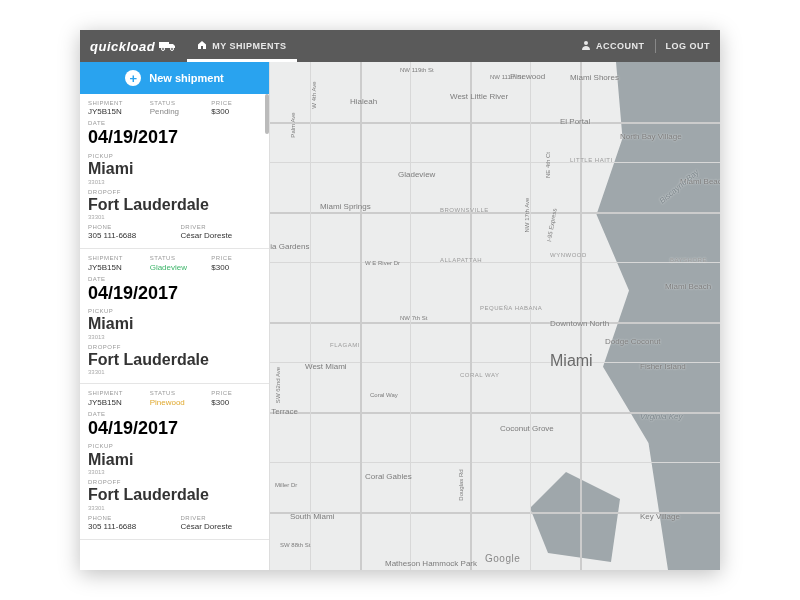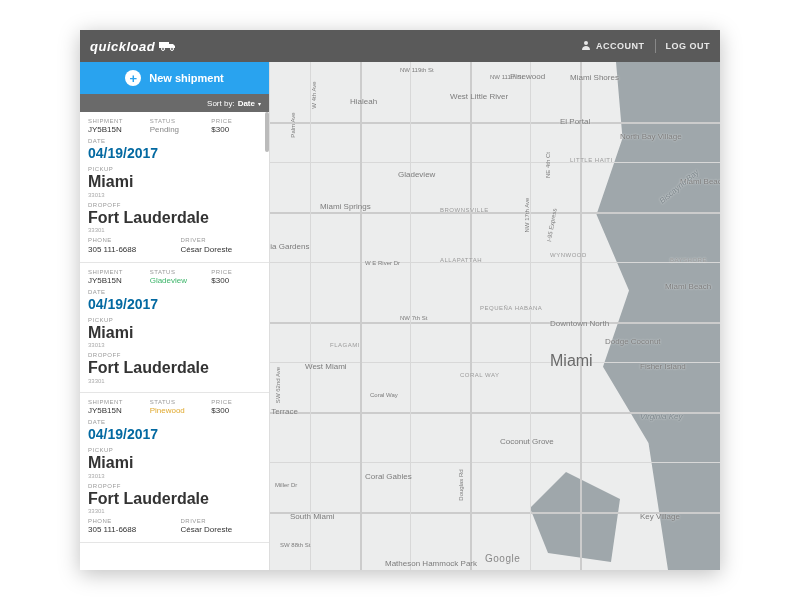--- a/index.html
+++ b/index.html
@@ -22,21 +22,21 @@
     .sortbar { height: 18px; background: #6a6a6a; color: #fff; font-size: 8px; display: flex; align-items: center; justify-content: flex-end; padding: 0 8px; gap: 3px; }
     .sortbar b { font-weight: 700; }
     .sortbar .tri { font-size: 6px; }
     .list { flex: 1; overflow-y: hidden; position: relative; }
     .scrollbar { position: absolute; right: 0; top: 0; width: 4px; height: 40px; background: #bbb; border-radius: 2px; }
     .card { padding: 6px 8px 8px 8px; border-bottom: 1px solid #e5e5e5; font-size: 9px; color: #222; }
     .row { display: flex; gap: 12px; }
     .col { flex: 1; }
     .lbl { font-size: 6px; letter-spacing: 0.5px; color: #9a9a9a; text-transform: uppercase; line-height: 1.2; }
     .val-sm { font-size: 8px; color: #333; }
-    .val-lg { font-size: 14px; font-weight: 700; color: #0369a1; line-height: 1.2; }
+    .val-lg { font-size: 18px; font-weight: 700; color: #000000; line-height: 1.2; }
     .val-xl { font-size: 16px; font-weight: 700; color: #333; line-height: 1.15; }
     .sub { font-size: 6px; color: #aaa; }
     .section { margin-top: 4px; }
     .status-pending { color: #888; }
     .status-delivered { color: #3db56a; }
     .status-scheduled { color: #e0a92f; }
     
     .map { flex: 1; position: relative; background: #eceded; overflow: hidden; }
     .water { position: absolute; background: #9fa7ab; }
     .road-h { position: absolute; left: 0; right: 0; height: 1px; background: #d8d8d8; }
@@ -59,20 +59,28 @@
       <span>quickload</span>
       <span class="truck-icon">
         <svg width="18" height="10" viewBox="0 0 18 10">
             <rect x="0" y="1" width="10" height="6" fill="#fff"></rect>
             <path d="M10 3 h4 l2 2 v2 h-6 z" fill="#fff"></path>
             <circle cx="4" cy="8" r="1.5" fill="#5a5a5a" stroke="#fff" stroke-width="1"></circle>
             <circle cx="13" cy="8" r="1.5" fill="#5a5a5a" stroke="#fff" stroke-width="1"></circle>
           </svg>
       </span>
     </div>
+    <div class="tab active">
+      <span>
+        <svg width="10" height="10" viewBox="0 0 10 10">
+            <path d="M5 1 L9 4.5 V9 H6 V6 H4 V9 H1 V4.5 Z" fill="#fff"></path>
+          </svg>
+      </span>
+      <span>MY SHIPMENTS</span>
+    </div>
     <div class="spacer"></div>
     <div class="account">
       <span>
         <svg width="10" height="10" viewBox="0 0 10 10">
             <circle cx="5" cy="3" r="2" fill="#e8e8e8"></circle>
             <path d="M1 10 C1 7 3 6 5 6 C7 6 9 7 9 10 Z" fill="#e8e8e8"></path>
           </svg>
       </span>
       <span>ACCOUNT</span>
     </div>
@@ -81,25 +89,20 @@
       <span>LOG OUT</span>
     </div>
   </div>
 
   <div class="body">
 
     <div class="sidebar">
       <div class="new-btn">
         <span class="plus-circle">+</span>
         <span>New shipment</span>
-      </div>
-      <div class="sortbar">
-        <span>Sort by:</span>
-        <b>Date</b>
-        <span class="tri">▾</span>
       </div>
       <div class="list">
         <div class="scrollbar"></div>
 
         <div class="card">
           <div class="row">
             <div class="col">
                 <div class="lbl">SHIPMENT</div>
                 <div class="val-sm">JY5B15N</div>
               </div>
@@ -246,21 +249,21 @@
       <div class="maplabel" style="left:-20px; top:180px">Virginia Gardens</div>
       <div class="maplabel" style="left:95px; top:410px">Coral Gables</div>
       <div class="maplabel" style="left:20px; top:450px">South Miami</div>
       <div class="maplabel" style="left:370px; top:300px">Fisher Island</div>
       <div class="maplabel" style="left:395px; top:220px">Miami Beach</div>
       <div class="maplabel" style="left:410px; top:115px">Miami Beac</div>
       <div class="maplabel" style="left:335px; top:275px">Dodge Coconut</div>
       <div class="maplabel" style="left:370px; top:450px">Key Village</div>
       <div class="maplabel waterlabel" style="left:370px; top:350px">Virginia Key</div>
       <div class="maplabel" style="left:280px; top:257px">Downtown North</div>
-      <div class="maplabel" style="left:230px; top:375px">Coconut Grove</div>
+      <div class="maplabel" style="left:230px; top:362px">Coconut Grove</div>
       <div class="maplabel" style="left:115px; top:497px">Matheson Hammock Park</div>
       <div class="maplabel waterlabel" style="left:385px; top:120px; transform:rotate(-40deg)">Biscayne Bay</div>
       <div class="maplabel" style="left:-20px; top:345px">Coral Terrace</div>
 
       <div class="maplabel neighborhood" style="left:300px; top:95px">LITTLE HAITI</div>
       <div class="maplabel neighborhood" style="left:170px; top:145px">BROWNSVILLE</div>
       <div class="maplabel neighborhood" style="left:170px; top:195px">ALLAPATTAH</div>
       <div class="maplabel neighborhood" style="left:280px; top:190px">WYNWOOD</div>
       <div class="maplabel neighborhood" style="left:60px; top:280px">FLAGAMI</div>
       <div class="maplabel neighborhood" style="left:190px; top:310px">CORAL WAY</div>

